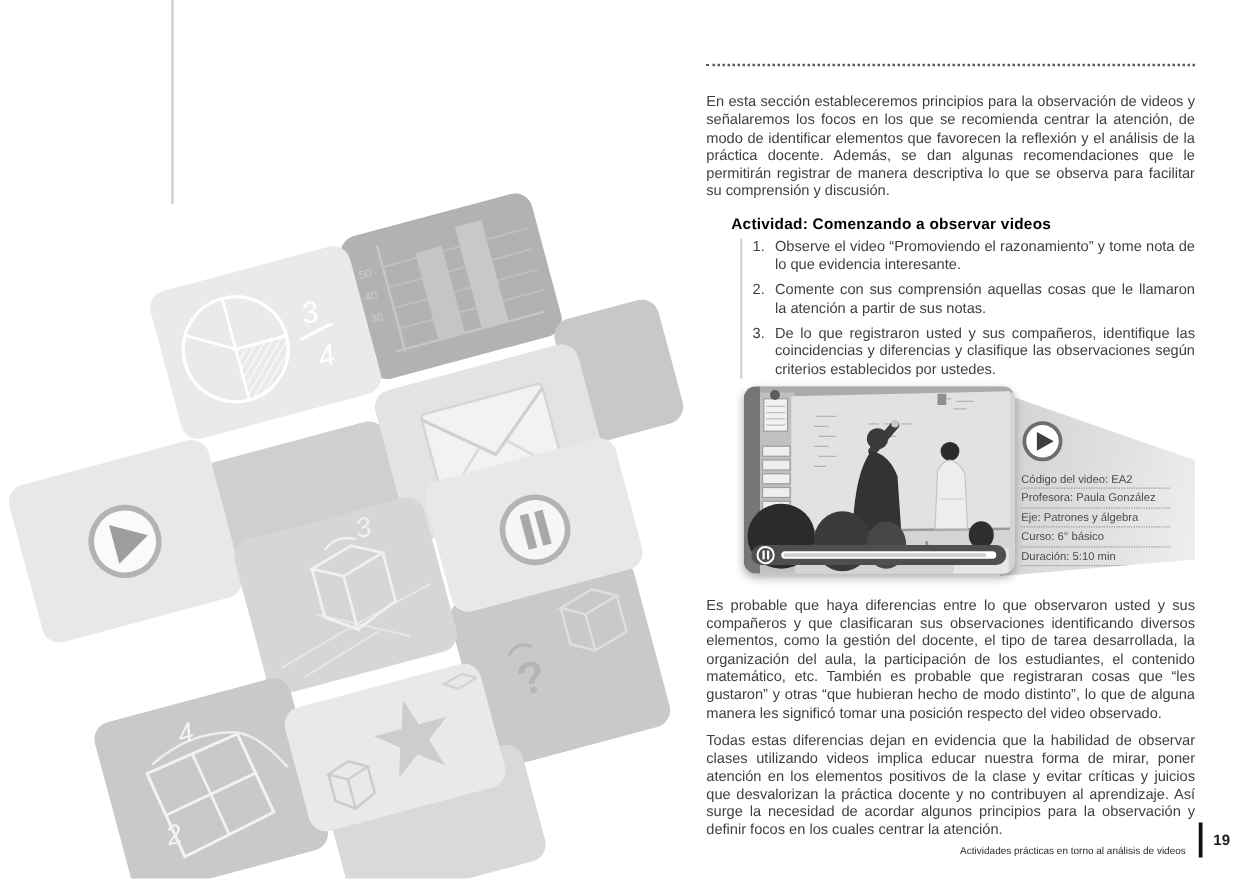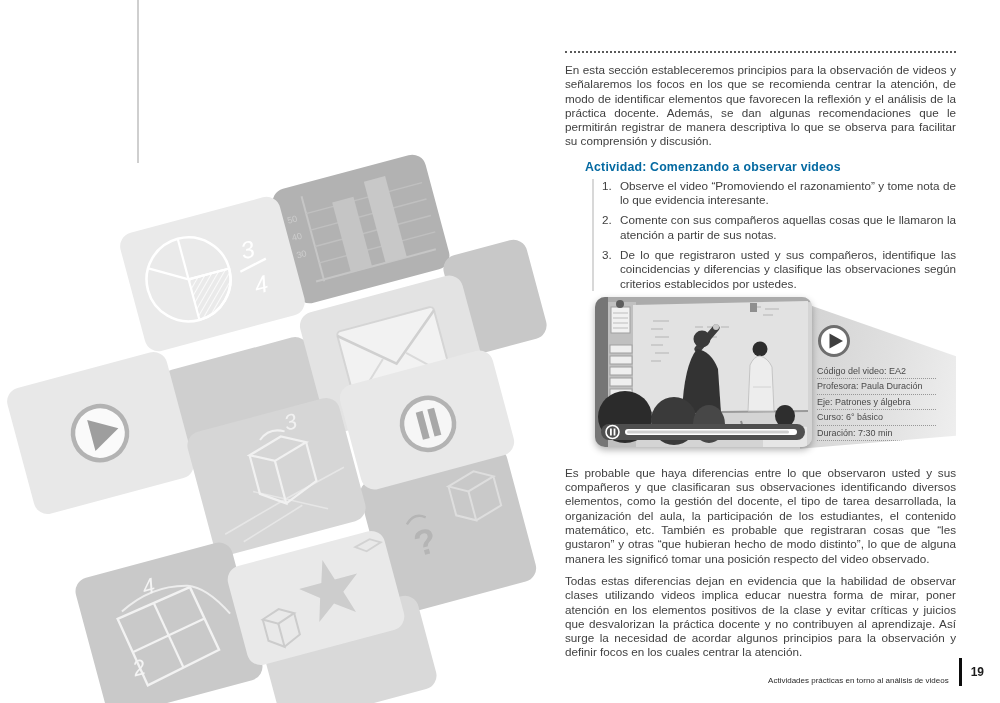--- a/index.html
+++ b/index.html
@@ -10,22 +10,22 @@
   }
   
   .vline { position:absolute; left:137px; top:0; width:2px; height:163px; background:#cfcfcf; }
   .card { position:absolute; border-radius:14px; transform:rotate(-15deg); }
   .card svg { display:block; width:100%; height:100%; }
 
   
   .col { position:absolute; left:565px; top:46px; width:391px; }
   .title { font-size:17.5px; font-weight:700; color:#252525; letter-spacing:-0.2px; }
   .title-rule { margin-top:5px; border-bottom:2px dotted #5a5a5a; height:0; }
-  .body-p { margin-top:10px; font-size:11.7px; line-height:14.3px; text-align:justify; color:#3f3f3f; }
-  .activity-head { margin-top:11px; padding-left:20px; font-size:12.3px; font-weight:700; color:#0369a1; letter-spacing:0.2px; }
+  .body-p { margin-top:22px; font-size:11.7px; line-height:14.3px; text-align:justify; color:#3f3f3f; }
+  .activity-head { margin-top:11px; padding-left:20px; font-size:12.3px; font-weight:700; color:#000000; letter-spacing:0.2px; }
   .activity-list { margin-top:5px; margin-left:27px; border-left:2px solid #d8d8d8; padding-left:6px; }
   .activity-item { display:flex; margin-bottom:6px; font-size:11.7px; line-height:14.3px; }
   .activity-item .num { width:20px; flex:0 0 20px; text-align:left; padding-left:2px; }
   .activity-item .itxt { flex:1; text-align:justify; }
 
   
   .video-block { position:relative; height:158px; margin-top:6px; }
   .meta-panel {
     position:absolute; left:235px; top:5px; width:156px; height:147px;
     background:linear-gradient(103deg,#d2d2d2 0%,#e0e0e0 55%,#efefef 100%);
@@ -169,43 +169,43 @@
 
     <div class="activity-head">Actividad: Comenzando a observar videos</div>
 
     <div class="activity-list">
       <div class="activity-item">
         <span class="num">1.</span>
         <span class="itxt">Observe el video “Promoviendo el razonamiento” y tome nota de lo que evidencia interesante.</span>
       </div>
       <div class="activity-item">
         <span class="num">2.</span>
-        <span class="itxt">Comente con sus compañeros aquellas cosas que le llamaron la atención a partir de sus notas.</span>
+        <span class="itxt">Comente con sus comprensión aquellas cosas que le llamaron la atención a partir de sus notas.</span>
       </div>
       <div class="activity-item">
         <span class="num">3.</span>
         <span class="itxt">De lo que registraron usted y sus compañeros, identifique las coincidencias y diferencias y clasifique las observaciones según criterios establecidos por ustedes.</span>
       </div>
     </div>
 
     <div class="video-block">
 
       <div class="meta-panel">
         <div class="panel-play">
           <svg viewBox="0 0 34 34">
             <circle cx="17" cy="17" r="14.5" fill="#ffffff" stroke="#6e6e6e" stroke-width="3"></circle>
             <polygon points="12.5,9.5 12.5,24.5 26,17" fill="#3f3f3f"></polygon>
           </svg>
         </div>
         <div class="meta-list">
           <div class="meta-row">Código del video: EA2</div>
-          <div class="meta-row">Profesora: Paula Duración</div>
+          <div class="meta-row">Profesora: Paula González</div>
           <div class="meta-row">Eje: Patrones y álgebra</div>
           <div class="meta-row">Curso: 6° básico</div>
-          <div class="meta-row">Duración: 7:30 min</div>
+          <div class="meta-row">Duración: 5:10 min</div>
         </div>
       </div>
 
       <div class="video-frame">
         <svg viewBox="0 0 217 150" width="217" height="150">
 
           <rect x="0" y="0" width="217" height="150" fill="#d4d4d4"></rect>
           <rect x="0" y="0" width="13" height="150" fill="#767676"></rect>
           <polygon points="13,0 217,0 217,5 13,12" fill="#ababab"></polygon>
           <rect x="13" y="5" width="28" height="145" fill="#c0c0c0"></rect>

